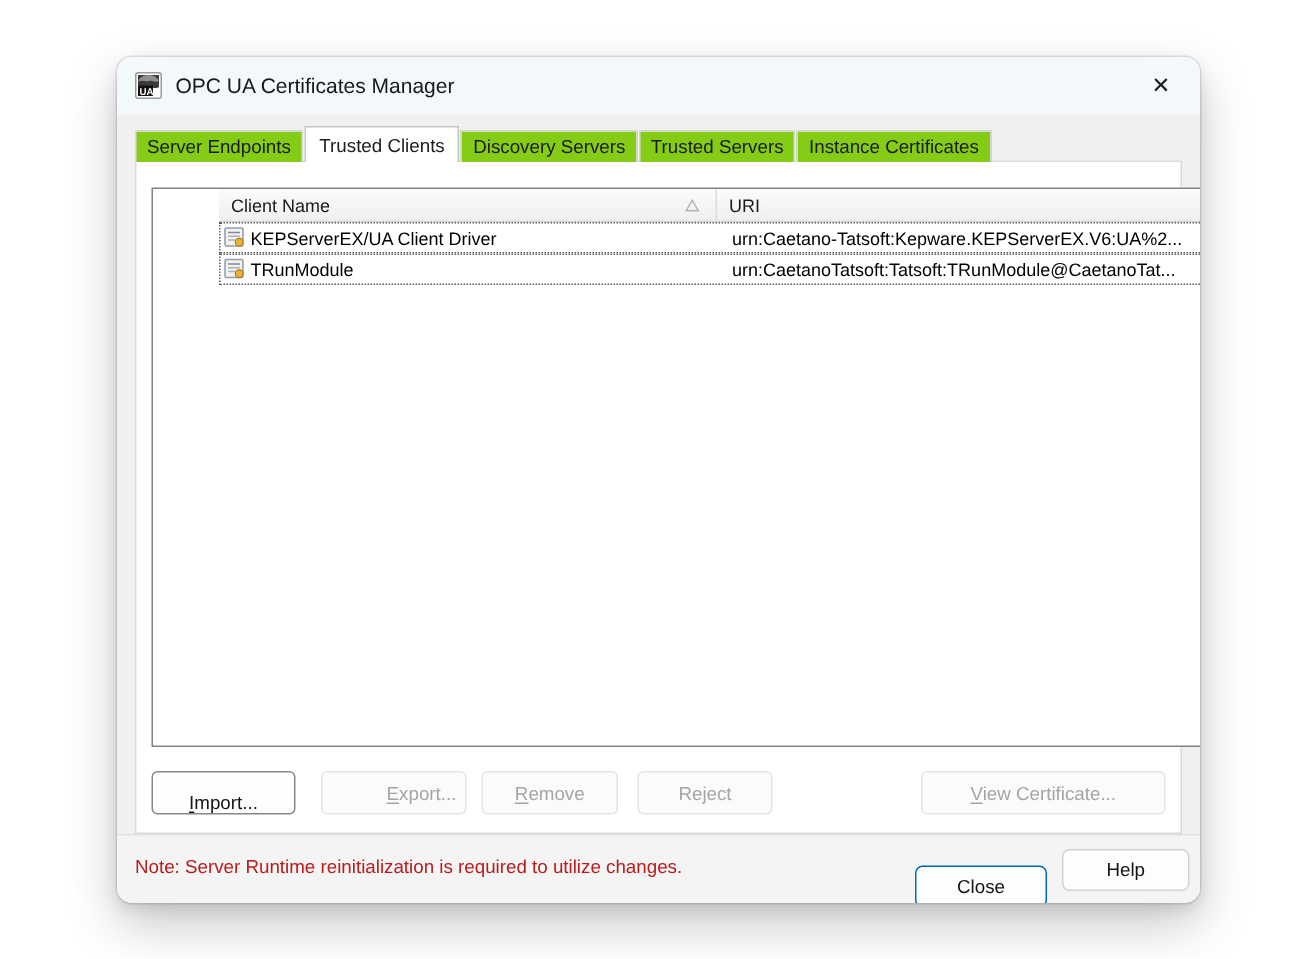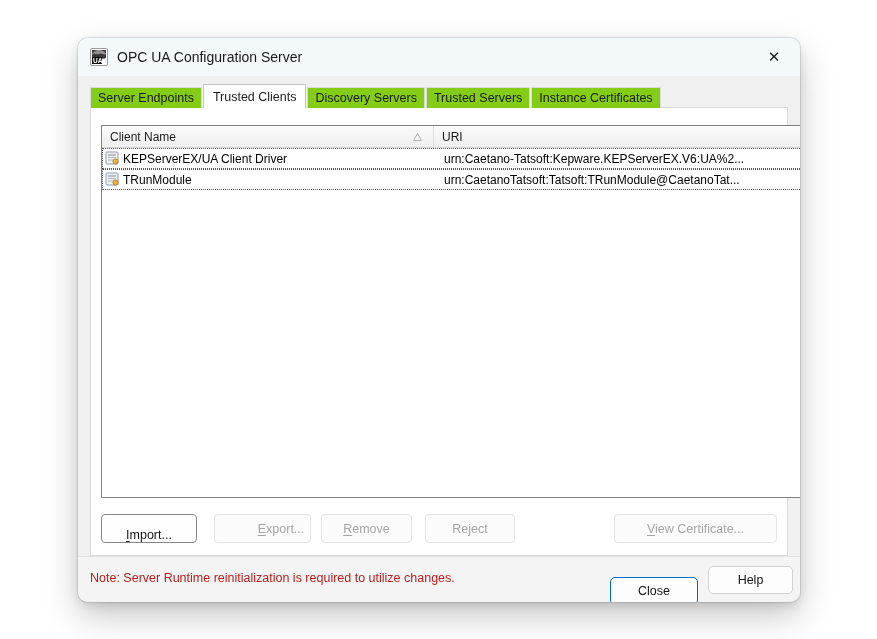--- a/index.html
+++ b/index.html
@@ -30,21 +30,21 @@
     margin-right: 1px; white-space: nowrap; }
   .tab.active { height: 24px; background: #ffffff; border: 1px solid #c6c6c6; border-bottom: none;
     position: relative; z-index: 4; box-shadow: 0 1px 0 #ffffff; padding: 0 9px; }
 
   
   .panel { position: absolute; left: 12px; top: 69px; width: 698px; height: 449px;
     background: #ffffff; border: 1px solid #d9d9d9; z-index: 2; }
 
   
   .listview { position: absolute; left: 10px; top: 17px; width: 768px; height: 373px;
-    border: 1px solid #828282; background: #ffffff; overflow: hidden; }
+    border: 1px solid #828282; background: #ffffff; overflow: hidden; padding-left: 44px; }
   .lv-header { display: flex; height: 22px; background: linear-gradient(#fbfbfb, #efefef);
     border-bottom: 1px solid #d5d5d5; font-size: 12px; color: #1a1a1a; }
   .lv-col { display: flex; align-items: center; padding: 0 8px; }
   .lv-col.c-name { width: 332px; border-right: 1px solid #dcdcdc; justify-content: space-between; }
   .lv-col.c-uri { flex: 1; }
   .sort-glyph { width: 11px; height: 10px; margin-right: 2px; flex: 0 0 auto; }
   .lv-row { display: flex; align-items: center; height: 21px; border: 1px dotted #5a5a5a;
     font-size: 12px; color: #000000; background: #ffffff; }
   .lv-cell { display: flex; align-items: center; overflow: hidden; white-space: nowrap; }
   .lv-cell.c-name { width: 331px; padding-left: 2px; }
@@ -82,21 +82,21 @@
   <div class="dialog">
 
     <div class="titlebar">
       <svg class="app-icon" viewBox="0 0 18 18">
         <rect x="0.5" y="0.5" width="17" height="17" rx="1.5" fill="#ffffff" stroke="#9a9a9a"></rect>
         <path d="M2 2 h14 v8 c-3 2 -5 -1 -8 1 c-2.5 1.6 -4 -0.5 -6 1 z" fill="#3a3a3a"></path>
         <path d="M9 2 c3 0 6 1.5 7 4 c-2 1.5 -4 -0.8 -7 0 c-2 0.6 -4 -1 -7 0.5 c0.8 -2.7 4 -4.5 7 -4.5 z" fill="#8f8f8f"></path>
         <rect x="2" y="9" width="10" height="7" fill="#111111"></rect>
         <text x="3" y="15" font-size="6.5" font-weight="bold" fill="#ffffff" font-family="Liberation Sans, sans-serif">UA</text>
       </svg>
-      <div class="title-text">OPC UA Configuration Server</div>
+      <div class="title-text">OPC UA Certificates Manager</div>
       <div class="btn-close">
         <span>✕</span>
       </div>
     </div>
 
     <div class="tabstrip">
       <div class="tab">Server Endpoints</div>
       <div class="tab active">Trusted Clients</div>
       <div class="tab">Discovery Servers</div>
       <div class="tab">Trusted Servers</div>

